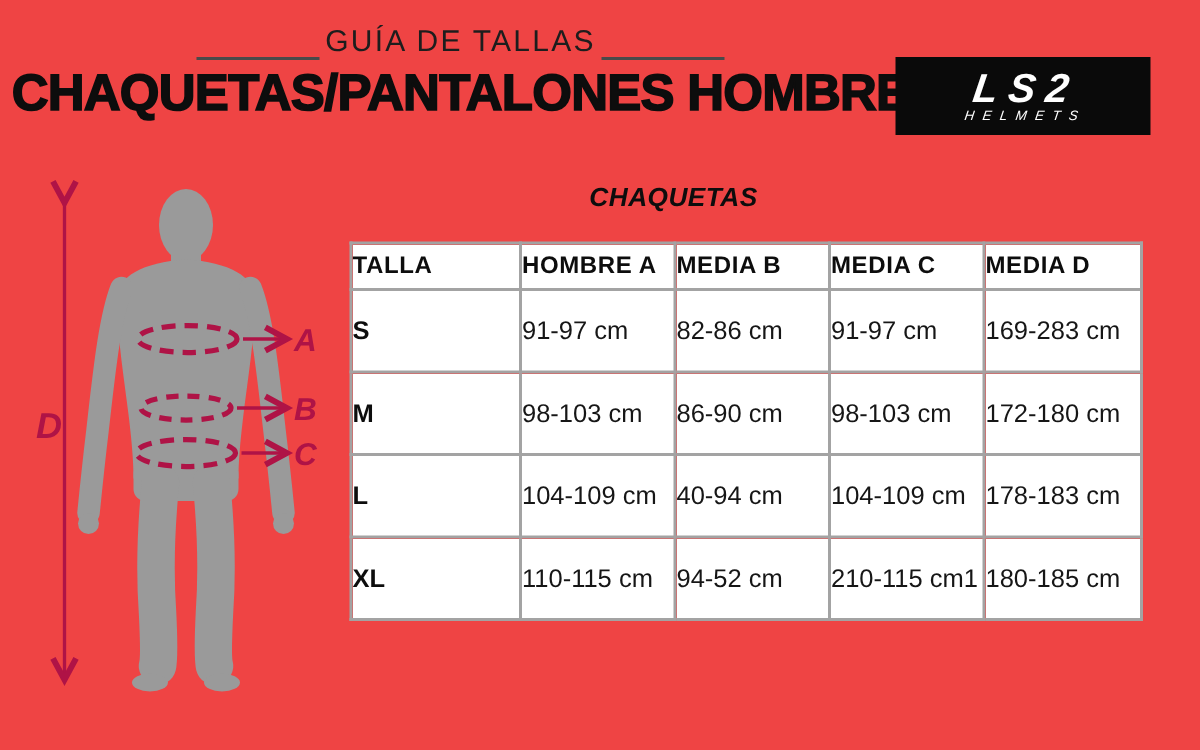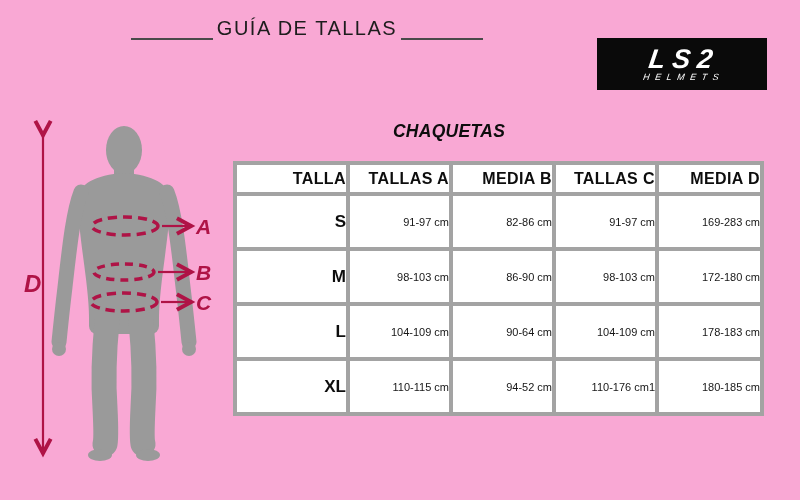--- a/index.html
+++ b/index.html
@@ -1,21 +1,21 @@
 <!DOCTYPE html>
 <html><head>
 <meta charset="utf-8">
 <style>
   * { margin: 0; padding: 0; box-sizing: border-box; }
   html, body { background: #ffffff; }
   .page {
     position: relative;
     width: 800px;
     height: 500px;
-    background: #f9a8d4;
+    background: #ef4444;
     overflow: hidden;
     font-family: "Liberation Sans", sans-serif;
     color: #111111;
   }
 
   
   .header {
     position: absolute;
     left: 0;
     top: 14px;
@@ -118,56 +118,57 @@
   }
   .group-label.g1 { margin-left: 113px; width: 206px; }
   .group-label.g2 { width: 208px; }
 
   table.size-table {
     border-collapse: collapse;
     width: 527px;
     table-layout: fixed;
   }
   .size-table th, .size-table td {
-    border: 4px solid #a3a3a3;
-    text-align: right;
+    border: 2px solid #a3a3a3;
+    text-align: left;
     vertical-align: middle;
     background: #ffffff;
     overflow: hidden;
     white-space: nowrap;
   }
   .size-table thead th {
     height: 31px;
     font-size: 16px;
     font-weight: 700;
     letter-spacing: 0.4px;
     color: #0d0d0d;
   }
   .size-table tbody td {
     height: 55px;
-    font-size: 11px;
+    font-size: 17px;
     color: #161616;
   }
   .size-table tbody td.size-cell {
     font-weight: 700;
     font-size: 17px;
     color: #0d0d0d;
   }
 </style>
 </head>
 <body>
 
 <div class="page">
 
   <div class="header">
     <div class="eyebrow-row">
       <span class="eyebrow-rule"></span>
       <span class="eyebrow">GUÍA DE TALLAS</span>
       <span class="eyebrow-rule"></span>
     </div>
+    <div class="main-title">CHAQUETAS/PANTALONES HOMBRE</div>
   </div>
 
   <div class="logo">
     <div class="logo-brand">LS2</div>
     <div class="logo-sub">HELMETS</div>
   </div>
 
   <svg class="figure" viewBox="0 0 220 360" xmlns="http://www.w3.org/2000/svg">
     <defs>
       <marker id="arr" markerWidth="10" markerHeight="10" refX="6.5" refY="4.5" orient="auto">
@@ -222,23 +223,23 @@
       <colgroup>
         <col style="width:113px">
           <col style="width:103px">
           <col style="width:103px">
         <col style="width:103px">
           <col style="width:105px">
       </colgroup>
       <thead>
         <tr>
           <th>TALLA</th>
-          <th>TALLAS A</th>
+          <th>HOMBRE A</th>
           <th>MEDIA B</th>
-          <th>TALLAS C</th>
+          <th>MEDIA C</th>
           <th>MEDIA D</th>
         </tr>
       </thead>
       <tbody>
         <tr>
           <td class="size-cell">S</td>
           <td>91-97 cm</td>
           <td>82-86 cm</td>
           <td>91-97 cm</td>
           <td>169-283 cm</td>
@@ -246,28 +247,28 @@
         <tr>
           <td class="size-cell">M</td>
           <td>98-103 cm</td>
           <td>86-90 cm</td>
           <td>98-103 cm</td>
           <td>172-180 cm</td>
         </tr>
         <tr>
           <td class="size-cell">L</td>
           <td>104-109 cm</td>
-          <td>90-64 cm</td>
+          <td>40-94 cm</td>
           <td>104-109 cm</td>
           <td>178-183 cm</td>
         </tr>
         <tr>
           <td class="size-cell">XL</td>
           <td>110-115  cm</td>
           <td>94-52 cm</td>
-          <td>110-176 cm1</td>
+          <td>210-115 cm1</td>
           <td>180-185 cm</td>
         </tr>
       </tbody>
     </table>
   </div>
 
 </div>
 
 </body></html>

